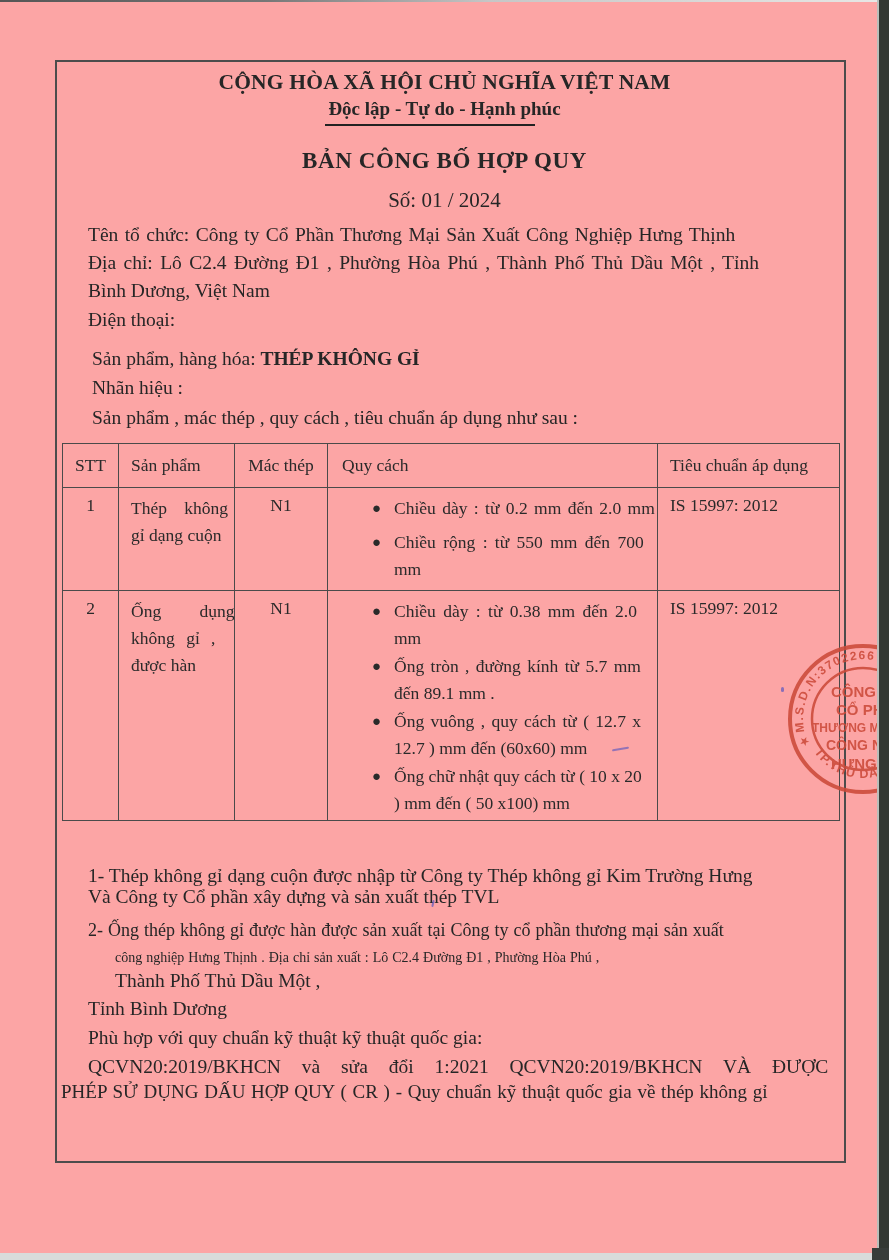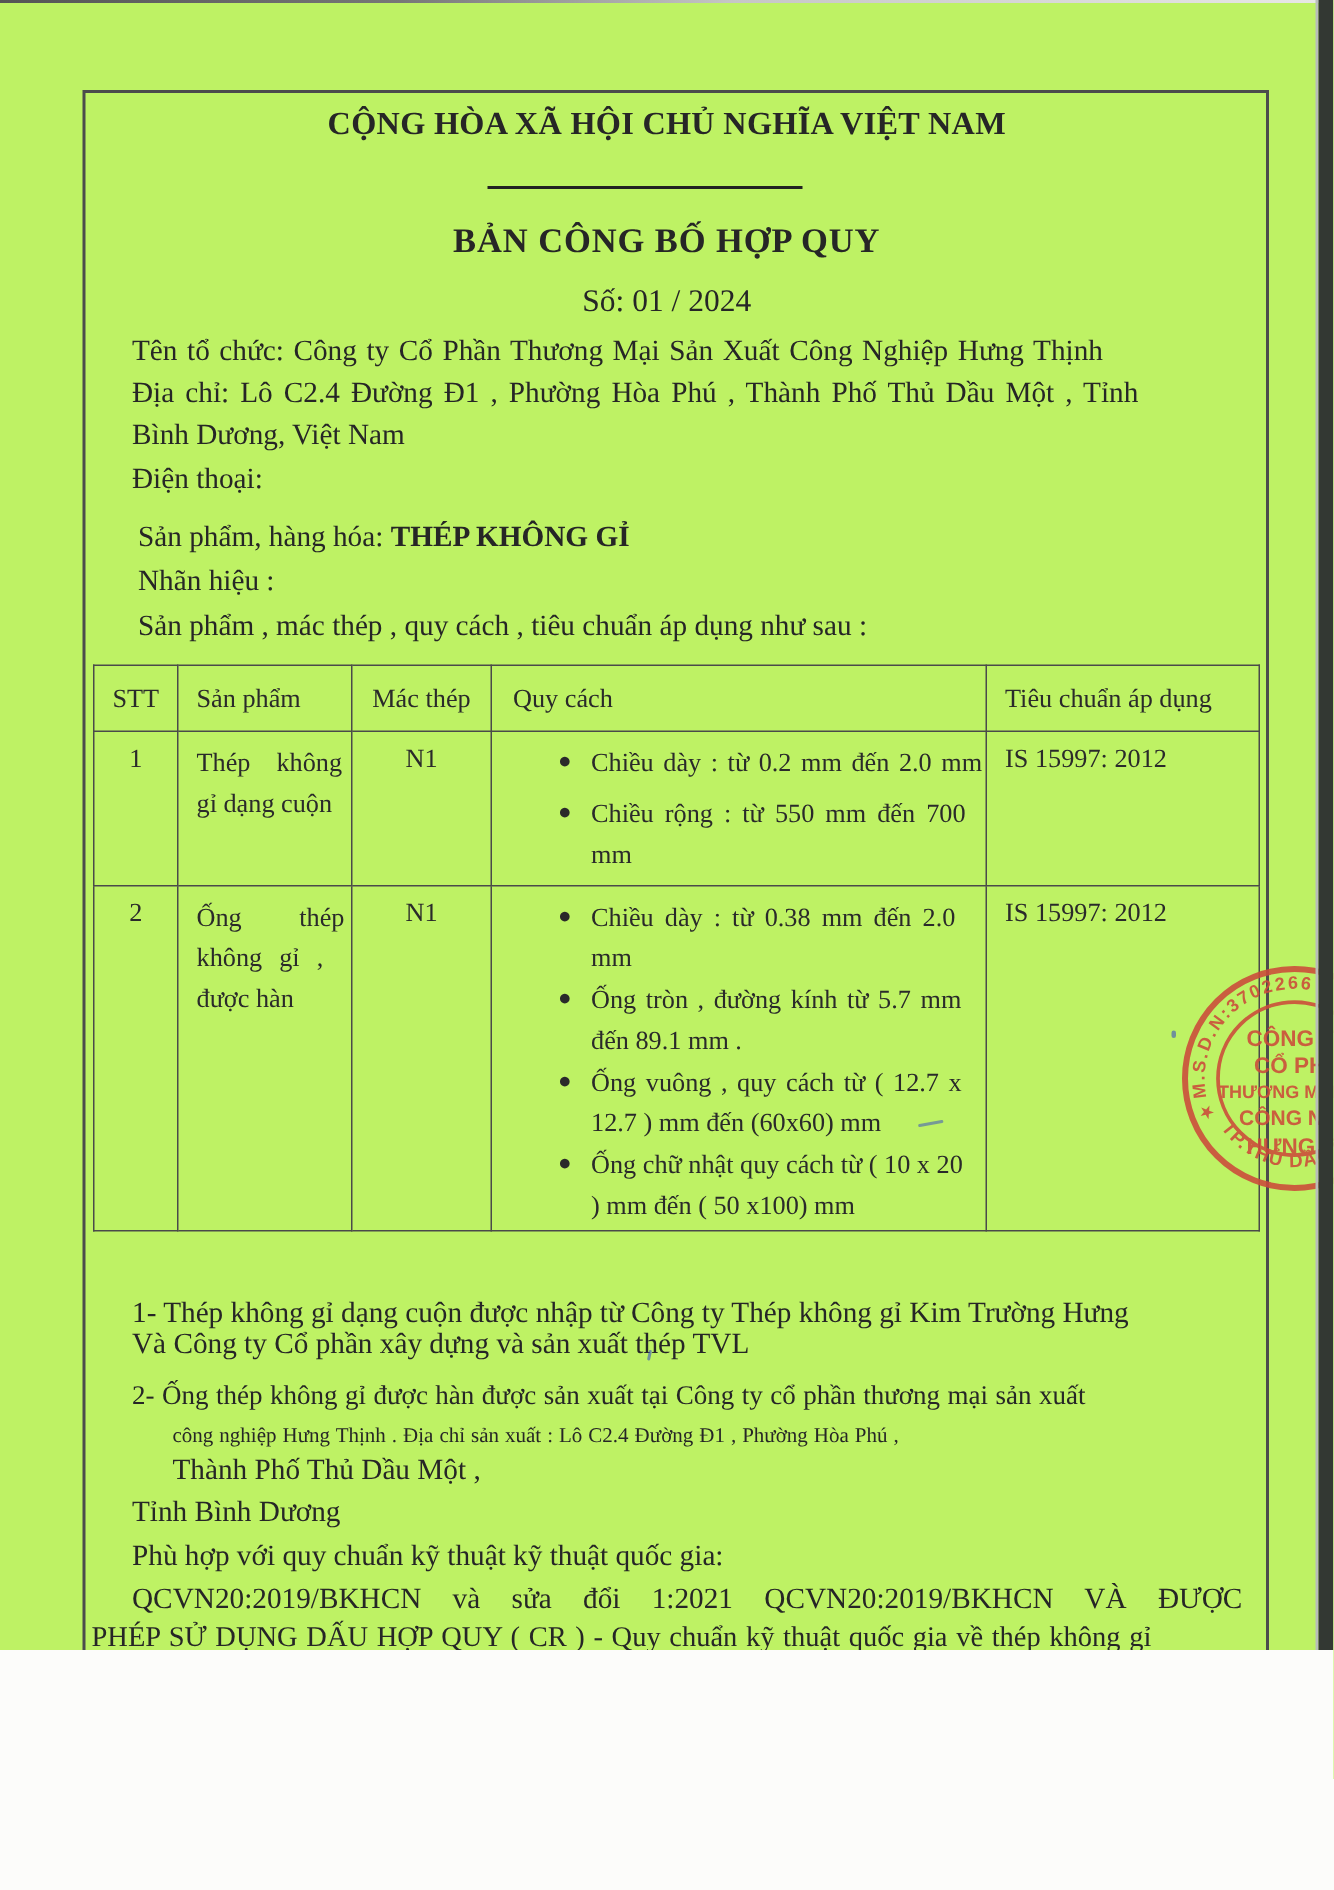--- a/index.html
+++ b/index.html
@@ -1,18 +1,18 @@
 <!DOCTYPE html>
 <html><head>
 <meta charset="utf-8">
 <style>
   html,body{margin:0;padding:0;}
   body{width:889px;height:1260px;overflow:hidden;background:#fcfcfa;
        font-family:"Liberation Serif","DejaVu Serif",serif;color:#262626;}
-  #page{position:relative;width:889px;height:1100px;background:#bef264;overflow:hidden;}
+  #page{position:relative;width:889px;height:1260px;background:#fca5a5;overflow:hidden;}
 
   .abs{position:absolute;white-space:nowrap;}
   .ln{font-size:19.5px;line-height:27px;}
   .center{left:0;width:889px;text-align:center;}
   .b{font-weight:bold;}
 
   
   .top-edge{left:0;top:0;width:889px;height:2px;
             background:linear-gradient(to right,#555 0%,#777 30%,#c6c6c6 55%,#e8e8e6 100%);}
   .right-strip{left:879px;top:0;width:10px;height:1260px;background:#333833;z-index:50;}
@@ -83,20 +83,21 @@
 </head>
 <body>
 
 <div id="page">
 
   <div class="abs top-edge"></div>
 
   <div class="abs page-border"></div>
 
   <div class="abs center b nat-header">CỘNG HÒA XÃ HỘI CHỦ NGHĨA VIỆT NAM</div>
+  <div class="abs center b motto">Độc lập - Tự do - Hạnh phúc</div>
   <div class="abs motto-underline"></div>
   <div class="abs center b doc-title">BẢN CÔNG BỐ HỢP QUY</div>
   <div class="abs center doc-number">Số: 01 / 2024</div>
 
   <div class="abs ln info-line ws15" style="top:221px;">Tên tổ chức: Công ty Cổ Phần Thương Mại Sản Xuất Công Nghiệp Hưng Thịnh</div>
   <div class="abs ln info-line ws25" style="top:249px;">Địa chỉ: Lô C2.4 Đường Đ1 , Phường Hòa Phú , Thành Phố Thủ Dầu Một , Tỉnh</div>
   <div class="abs ln info-line" style="top:277px;">Bình Dương, Việt Nam</div>
   <div class="abs ln info-line" style="top:306px;">Điện thoại:</div>
   <div class="abs ln" style="left:92px;top:345px;">
     <span>Sản phẩm, hàng hóa: </span><span class="b">THÉP KHÔNG GỈ</span>
@@ -139,21 +140,21 @@
             <div class="qc-line ws3">Chiều rộng : từ 550 mm đến 700</div>
             <div class="qc-line">mm</div>
           </div>
         </td>
         <td class="c-tc">IS 15997: 2012</td>
       </tr>
 
       <tr class="r2">
         <td class="c-stt">2</td>
         <td class="c-sp">
-          <div class="sp-line gap-lg">Ống thép</div>
+          <div class="sp-line gap-lg">Ống dụng</div>
           <div class="sp-line gap-sm">không gỉ ,</div>
           <div class="sp-line">được hàn</div>
         </td>
         <td class="c-mt">N1</td>
         <td class="c-qc">
           <div class="qc-bullet">
             <span class="qc-marker">●</span>
             <div class="qc-line ws3">Chiều dày : từ 0.38 mm đến 2.0</div>
             <div class="qc-line">mm</div>
           </div>

